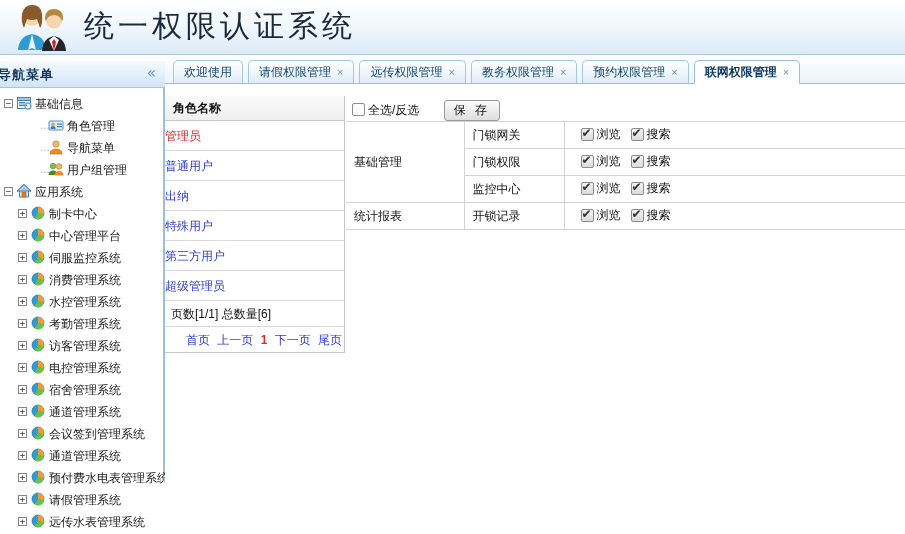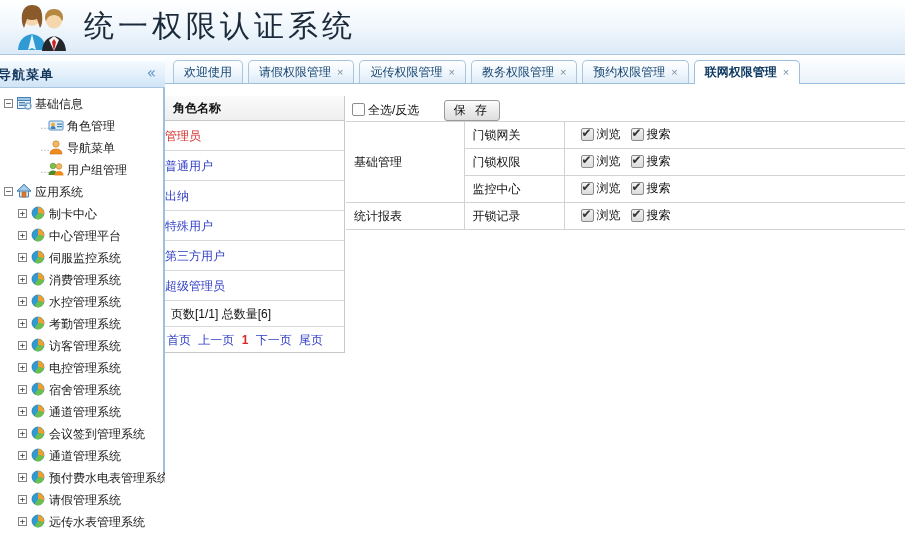--- a/index.html
+++ b/index.html
@@ -108,21 +108,21 @@
     border-bottom: 1px solid #d9d9d9; border-right: 1px solid #c8c8c8;
     color: #2e3cc4; cursor: pointer; background: #fff;
   }
   .rolelist .row.cur { color: #d42a2a; }
   .rolelist .pager-info {
     height: 26px; line-height: 26px; padding-left: 6px;
     border-bottom: 1px solid #d9d9d9; border-right: 1px solid #c8c8c8;
     color: #111; font-size: 12px;
   }
   .rolelist .pager-links {
-    height: 26px; line-height: 26px; text-align: left;
+    height: 26px; line-height: 26px; text-align: right;
     border-bottom: 1px solid #c8c8c8; border-right: 1px solid #c8c8c8;
     color: #2e3cc4; font-size: 12px;
   }
   .rolelist .pager-links span { margin: 0 2px; cursor: pointer; }
   .rolelist .pager-links .cur-page { color: #d42a2a; font-weight: bold; }
 
   
   .permpanel { position: absolute; left: 181px; top: 0; width: 724px; }
   .permbar { height: 25px; padding: 4px 0 0 6px; background: #fff; }
   .permbar label { font-size: 12px; color: #111; vertical-align: middle; margin-right: 21px; }

